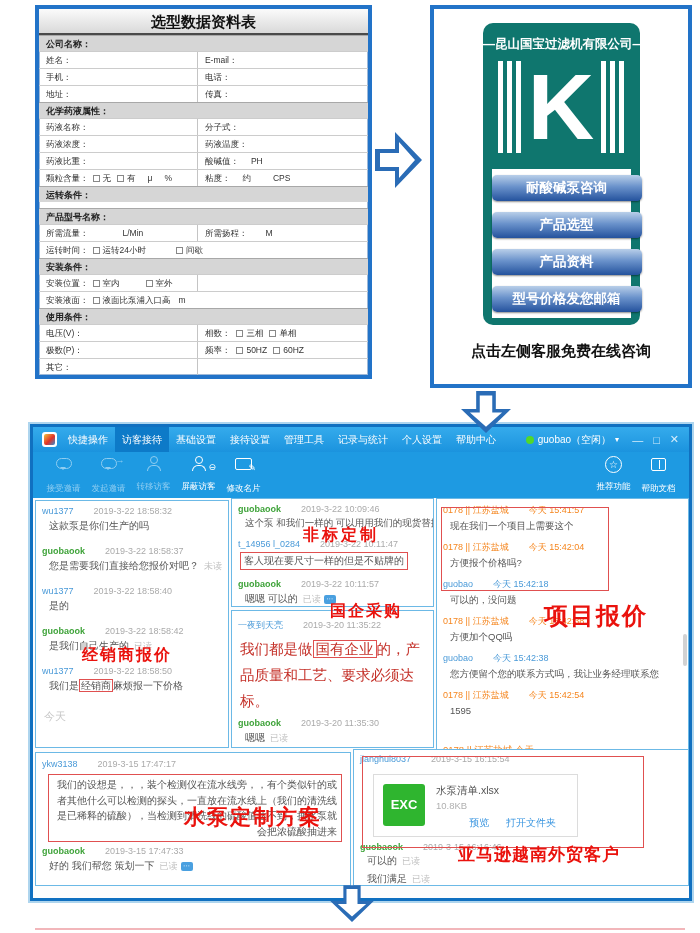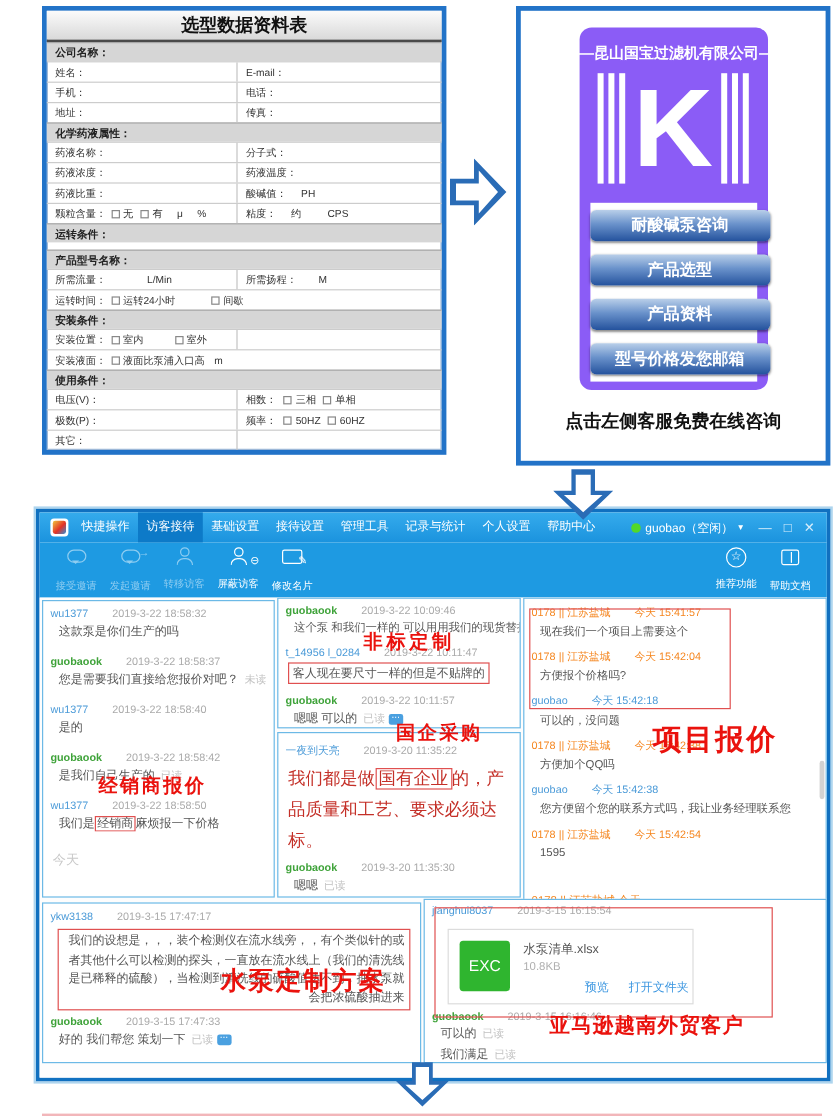--- a/index.html
+++ b/index.html
@@ -27,21 +27,21 @@
   
   .arrow { position:absolute; z-index:9; }
   .arrow svg { display:block; }
   .a-outer { fill:#2a6cb6; }
   .a-inner { fill:#ffffff; }
 
   
   #banner-box { position:absolute; left:430px; top:5px; width:262px; height:383px;
     border:4px solid #2273c8; background:#fff; }
   .red-card { position:relative; margin:14px auto 0; width:157px; height:302px;
-    background:#8b5cf6; border-radius:10px; }
+    background:#0f766e; border-radius:10px; }
   .b-company { padding-top:13px; text-align:center; color:#fff; font-size:12.5px; font-weight:bold;
     white-space:nowrap; letter-spacing:0; }
   .logo-row { display:flex; align-items:center; justify-content:center; height:102px; margin-top:3px; }
   .bars { display:flex; gap:4px; }
   .bar { width:5px; height:92px; background:#fff; }
   .k-logo { color:#fff; font-size:92px; font-weight:bold; line-height:92px; margin:0 7px;
     font-family:"Liberation Sans",sans-serif; }
   .card-body { position:absolute; left:9px; right:9px; top:146px; bottom:7px; background:#fff;
     display:flex; flex-direction:column; justify-content:space-around; }
   .bbtn { width:150px; height:26px; margin:0 auto; border-radius:5px; text-align:center;
@@ -123,24 +123,24 @@
   .redbox-abs { position:absolute; border:1px solid #e05050; z-index:4; }
 
   .cutline { position:absolute; left:6px; bottom:-2px; height:9px; overflow:hidden;
     font-size:9.5px; color:#f5861f; white-space:nowrap; }
   .scrollthumb { position:absolute; right:1px; top:135px; width:4px; height:32px;
     background:#d2d2d2; border-radius:2px; cursor:pointer; }
 
   .fcard { position:absolute; left:19px; top:24px; width:205px; height:63px; background:#fff;
     border:1px solid #dcdcdc; cursor:pointer; }
   .fbadge { position:absolute; left:9px; top:9px; width:42px; height:42px; background:#2fb52f;
-    border-radius:3px; color:#fff; font-size:13px; font-weight:normal; text-align:center; line-height:42px; }
+    border-radius:3px; color:#fff; font-size:13px; font-weight:bold; text-align:center; line-height:42px; }
   .fname { position:absolute; left:62px; top:9px; font-size:10.5px; color:#555; }
   .fsize { position:absolute; left:62px; top:25px; font-size:9.5px; color:#b0b0b0; }
-  .facts { position:absolute; right:3px; bottom:6px; font-size:10px; }
+  .facts { position:absolute; right:21px; bottom:6px; font-size:10px; }
   .flink { color:#3b96e0; margin-left:14px; cursor:pointer; }
 
   #pink-line { position:absolute; left:35px; top:928px; width:650px; height:2px; background:#f2b6ba; }
 </style>
 </head>
 <body>
 
 <div id="canvas">
 
   <div id="form-box">

